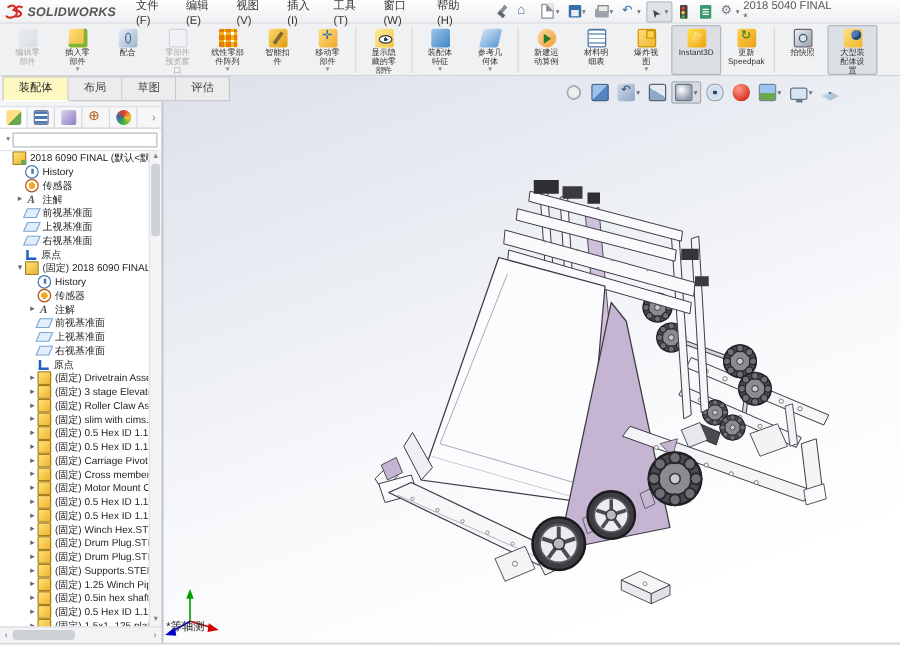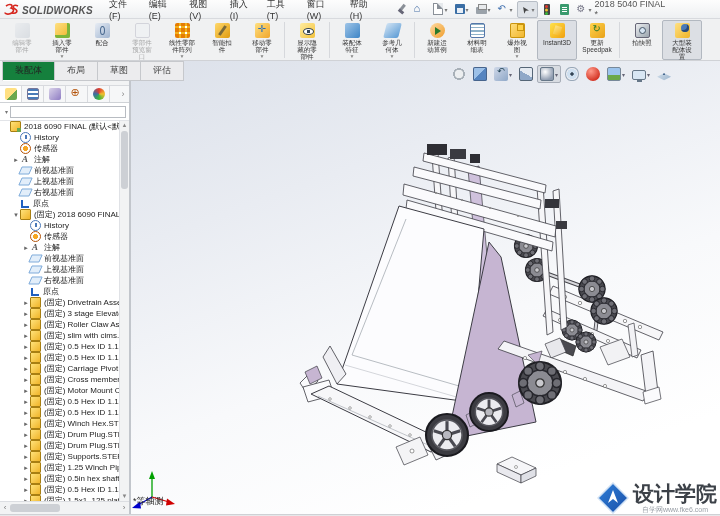--- a/index.html
+++ b/index.html
@@ -70,21 +70,21 @@
   .ic-update-speedpak::after{content:"↻";position:absolute;left:3px;top:0;font-size:10px;color:#2a7a2a;}
   .ic-take-snapshot{background:linear-gradient(135deg,#eceef0,#9aa4ae);border:1px solid #667;box-sizing:border-box;}
   .ic-take-snapshot::after{content:"";position:absolute;inset:3px;border-radius:50%;background:#d6e4f2;border:1px solid #456;}
   .ic-large-assembly-settings{background:linear-gradient(135deg,#ffe082,#f0b429);}
   .ic-large-assembly-settings::after{content:"";position:absolute;right:1px;top:1px;width:8px;height:8px;border-radius:50%;background:#4a7ab8;box-shadow:inset -2px -2px 0 #2a4a78;}
   
   .content{position:relative;height:453px;display:flex;}
   .cmdtabs{position:absolute;top:0;left:2px;display:flex;z-index:30;}
   .ctab{padding:2px 12px 3px 12px;font-size:9px;color:#444;background:#ececee;border:1px solid #c6c8cc;border-left:none;cursor:default;}
   .ctab:first-child{border-left:1px solid #c6c8cc;}
-  .ctab.active{background:#15803d;border-bottom-color:#fff;color:#222;}
+  .ctab.active{background:#fef9c3;border-bottom-color:#fff;color:#222;}
   
   .leftpane{width:131px;flex:none;display:flex;flex-direction:column;background:#fff;
             border-right:2px solid #c2c6cc;box-sizing:border-box;}
   .pane-spacer{height:24px;background:#f2f3f4;border-bottom:1px solid #d8dade;flex:none;}
   .ptabs{height:16px;display:flex;align-items:stretch;border-bottom:1px solid #cfd2d6;background:#f6f7f8;flex:none;}
   .ptab{width:21px;display:flex;align-items:center;justify-content:center;border-right:1px solid #d8dade;cursor:default;}
   .ptab.active{background:#fff;}
   .pflyout{margin-left:auto;width:12px;display:flex;align-items:center;justify-content:center;color:#888;font-size:9px;cursor:default;}
   .pic{width:12px;height:12px;display:inline-block;position:relative;border-radius:2px;}
   .pic-featuremanager{background:linear-gradient(135deg,#ffe082 55%,#6aa84f 56%);}
@@ -724,36 +724,20 @@
         <polygon points="149,476 155,476 152,468" fill="#00a000" stroke="none"></polygon>
         <line x1="152" y1="494" x2="169" y2="499" stroke="#d00000"></line>
         <polygon points="167,495.5 175,501 166,502.5" fill="#d00000" stroke="none"></polygon>
         <line x1="152" y1="494" x2="138" y2="502" stroke="#0000cc"></line>
         <polygon points="140,498.5 132,505 141,505.5" fill="#0000cc" stroke="none"></polygon>
       </g>
     </svg>
 
     <div class="viewlabel">*等轴测</div>
 
-    <div class="watermark">
-      <svg width="32" height="32">
-        <defs>
-          <linearGradient id="wmg" x1="0" y1="0" x2="1" y2="1">
-            <stop offset="0" stop-color="#2e7fd8"></stop>
-              <stop offset="1" stop-color="#1a4fa8"></stop>
-          </linearGradient>
-        </defs>
-        <polygon points="16,1 31,16 16,31 1,16" fill="url(#wmg)" stroke="#cfe0f4" stroke-width="1.5"></polygon>
-        <polygon points="11,21 16,8 21,21 16,17" fill="#ffffff"></polygon>
-      </svg>
-      <div class="wm-text">
-        <span class="wm-title">设计学院</span>
-        <span class="wm-sub">自学网www.fke6.com</span>
-      </div>
-    </div>
   </div>
 </div>
 
 <div class="taskbar-sliver">
   <span class="sliver-seg" style="width:42px"></span>
   <span class="sliver-seg" style="width:16px;background:#8a8e94"></span>
   <span class="sliver-seg" style="width:58px;background:#9aa0a6"></span>
 </div>
 
 </body></html>

